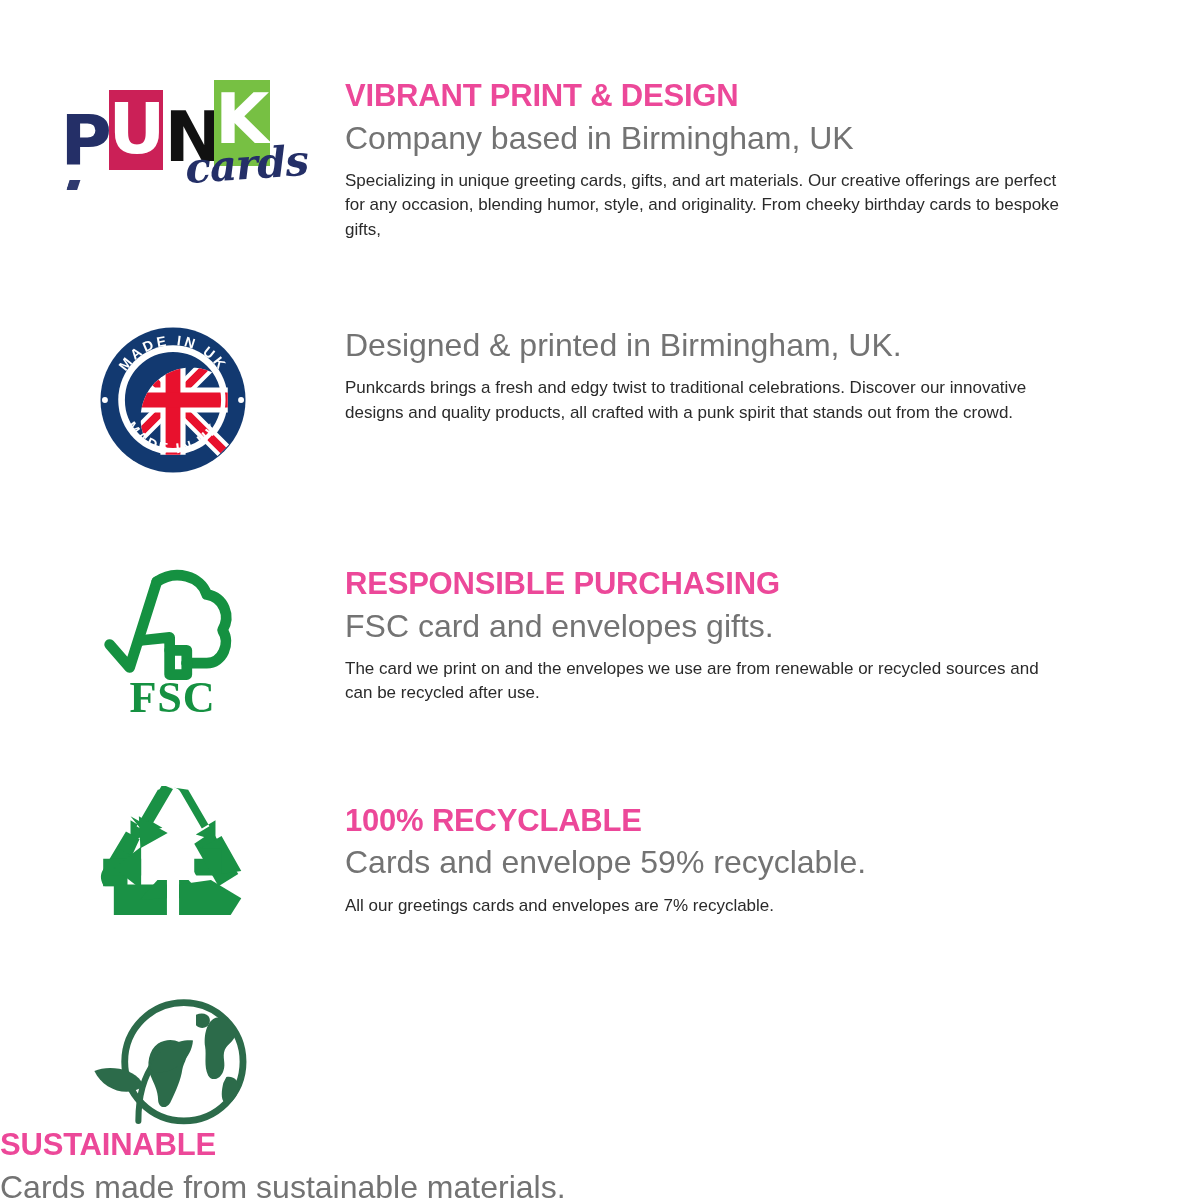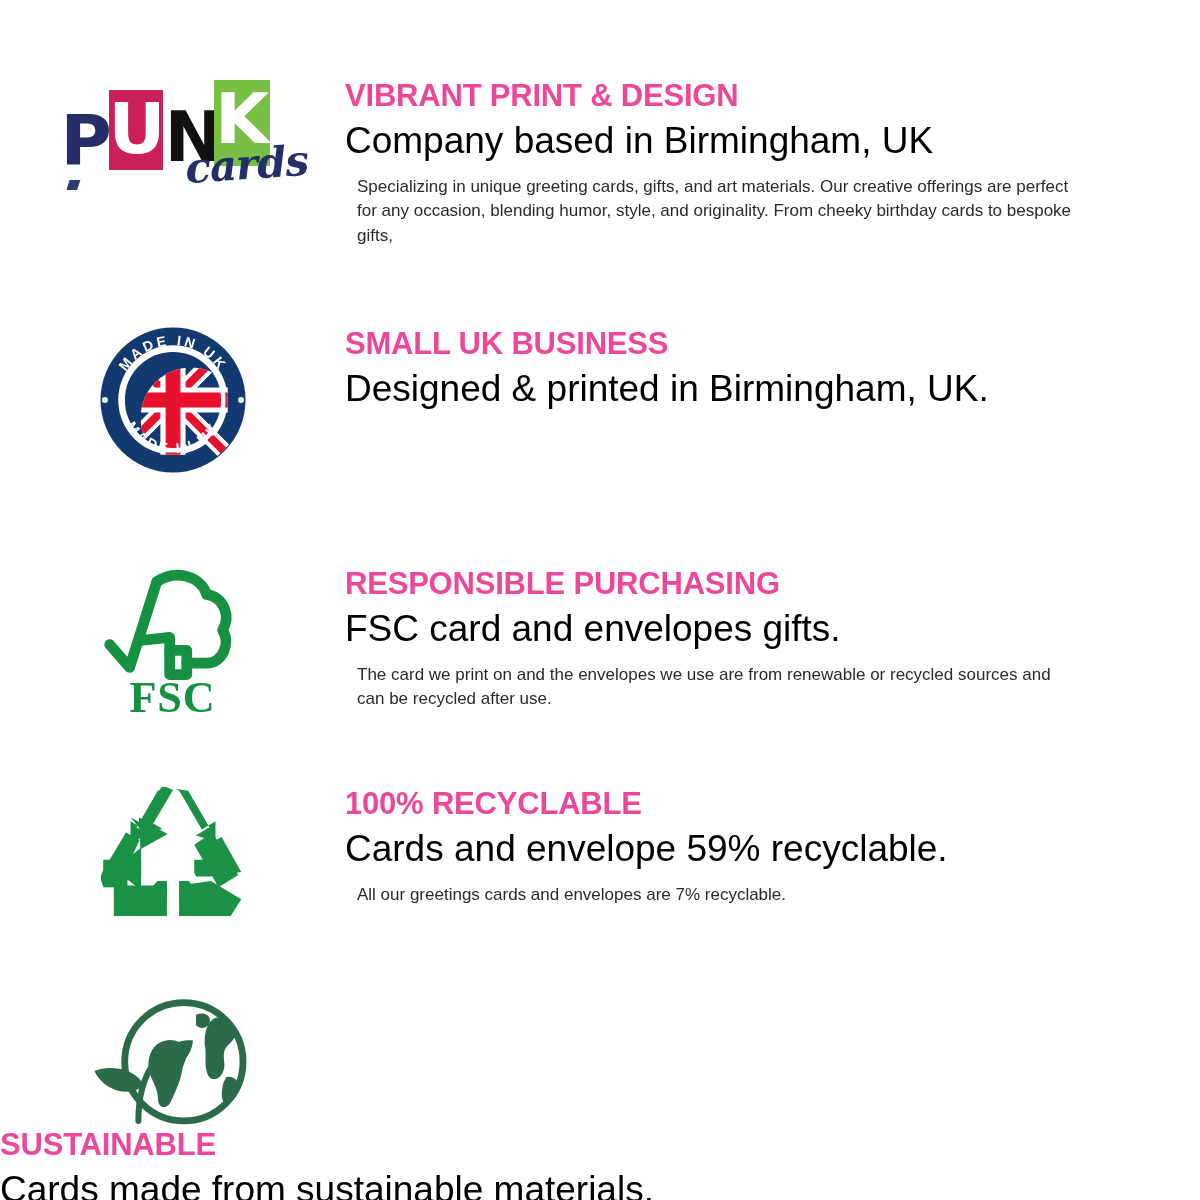--- a/index.html
+++ b/index.html
@@ -49,31 +49,31 @@
   }
   .f-title {
     font-size: 31px;
     font-weight: bold;
     letter-spacing: -0.2px;
     line-height: 1.18;
     margin: 0 0 4px 0;
     color: #ec4899;
   }
   .f-sub {
-    font-size: 37px;
+    font-size: 32px;
     font-weight: normal;
     line-height: 1.2;
     margin: 0 0 12px 0;
-    color: #000000;
+    color: #737373;
   }
   .f-body {
     font-size: 17px;
     font-weight: normal;
     line-height: 24.5px;
-    margin: 12px;
+    margin: 0;
     color: #2a2a2a;
     max-width: 722px;
   }
 
   
   .punk-logo {
     position: relative;
     width: 232px;
     height: 112px;
   }
@@ -174,22 +174,22 @@
             <textPath href="#arcTop" startOffset="50%" text-anchor="middle">MADE IN UK</textPath>
           </text>
           <text fill="#ffffff" font-family="'Liberation Sans', sans-serif" font-size="19" font-weight="bold" letter-spacing="4">
             <textPath href="#arcBot" startOffset="50%" text-anchor="middle" dy="16">MADE IN UK</textPath>
           </text>
           <circle cx="8" cy="100" r="4" fill="#ffffff"></circle>
           <circle cx="192" cy="100" r="4" fill="#ffffff"></circle>
         </svg>
       </div>
       <div class="text-cell">
-        <div class="f-title">SMALL UK BUSINESS</div>
         <div class="f-sub">Designed &amp; printed in Birmingham, UK.</div>
+        <div class="f-body">Punkcards brings a fresh and edgy twist to traditional celebrations. Discover our innovative designs and quality products, all crafted with a punk spirit that stands out from the crowd.</div>
       </div>
     </div>
 
     <div class="feature" style="top:566px;">
       <div class="icon-cell">
         <svg class="icon-svg" width="145" height="150" viewBox="0 0 200 210">
           <g fill="none" stroke="#159141" stroke-width="15" stroke-linecap="round" stroke-linejoin="round">
             <path d="M12,110 L40,142 L78,22"></path>
             <path d="M78,22 C104,4 140,14 148,40 C172,44 182,70 170,90
                      C182,108 170,136 148,136 L120,136"></path>

